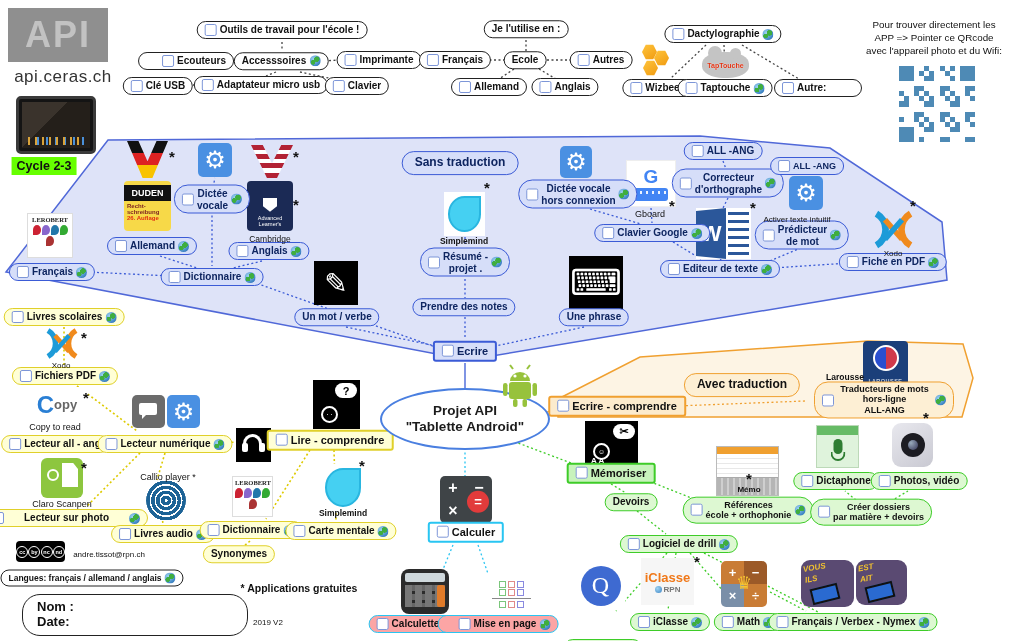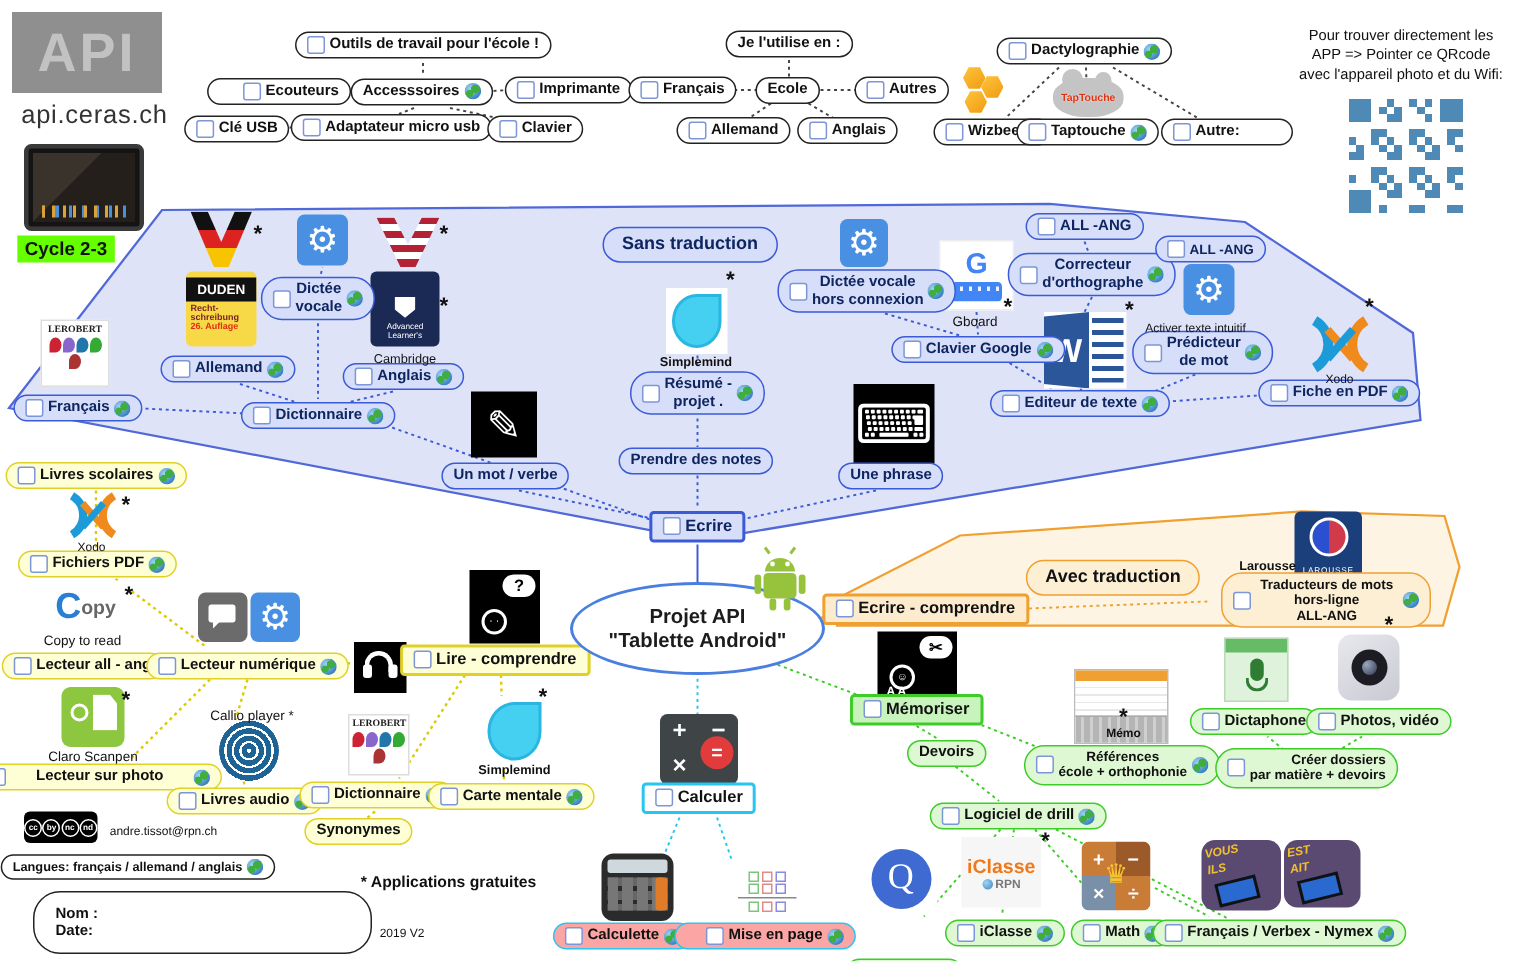--- a/index.html
+++ b/index.html
@@ -17,21 +17,21 @@
   .s-c{border-color:#29c5f2;background:#fca5a5}
   .s-o{border-color:#f0a030;background:#fdefd4}
   .rect{border-radius:3px;border-width:2px;font-size:11px}
   .s-c.rect{background:#fff;border-width:2.5px}
   .s-g.rect{background:#c8f3bc}
   .s-o.rect{background:#fcebcd}
   .lg{font-size:12px;padding:4px 12px}
   .sm{font-size:8.5px}
   .sm2{font-size:9px}
   .al{justify-content:flex-start;text-align:left}
-  .big2{height:42px;border-radius:18px;font-size:10px;padding-left:14px}
+  .big2{height:42px;border-radius:18px;font-size:13px;padding-left:14px}
   .ellipse{border-radius:50%;width:170px;height:62px;border:2px solid #4a7fe0;background:#fff;
            font-size:13.5px;color:#1c1c1c;z-index:5}
   .cb{width:10px;height:10px;border:1.5px solid #7d96d8;background:#fff;border-radius:2px;flex:none}
   .gl{width:11px;height:11px;border-radius:50%;flex:none;
       background:radial-gradient(circle at 64% 36%,#3fae3f 0 2.6px,rgba(0,0,0,0) 2.9px),
                  radial-gradient(circle at 30% 64%,#3fae3f 0 2.2px,rgba(0,0,0,0) 2.5px),
                  radial-gradient(circle at 35% 35%,#9fd4f2,#3c83c4 70%,#1f5c94)}
   
   .lbl{position:absolute;transform:translate(-50%,-50%);font-size:8.5px;color:#111;
        white-space:pre;text-align:center;z-index:6}
@@ -670,29 +670,29 @@
       <div class="node s-y" style="left: 55px; top: 444px;"><span class="cb"></span><span class="nl">Lecteur all - ang</span></div>
       <div class="node s-y" style="left: 165px; top: 444px;"><span class="cb"></span><span class="nl">Lecteur numérique</span><span class="gl"></span></div>
       <div class="node s-y" style="left: 66px; top: 518px; gap: 20px;"><span class="cb"></span><span class="nl">Lecteur sur photo</span><span class="gl"></span></div>
       <div class="node s-y" style="left: 163px; top: 534px;"><span class="cb"></span><span class="nl">Livres audio</span><span class="gl"></span></div>
       <div class="node s-y" style="left: 251px; top: 530px;"><span class="cb"></span><span class="nl">Dictionnaire</span><span class="gl"></span></div>
       <div class="node s-y" style="left: 239px; top: 554px;"><span class="nl">Synonymes</span></div>
       <div class="node s-y rect" style="left: 330px; top: 440px;"><span class="cb"></span><span class="nl">Lire - comprendre</span></div>
       <div class="node s-y" style="left: 341px; top: 531px;"><span class="cb"></span><span class="nl">Carte mentale</span><span class="gl"></span></div>
       <div class="node s-c rect" style="left: 466px; top: 532px;"><span class="cb"></span><span class="nl">Calculer</span></div>
       <div class="node s-c" style="left: 415px; top: 624px;"><span class="cb"></span><span class="nl">Calculette</span><span class="gl"></span></div>
-      <div class="node s-c" style="left: 510px; top: 624px; padding-left: 20px;"><span class="cb"></span><span class="nl">Mise en page</span><span class="gl"></span></div>
+      <div class="node s-c" style="left: 498px; top: 624px; padding-left: 20px;"><span class="cb"></span><span class="nl">Mise en page</span><span class="gl"></span></div>
       <div class="node s-g rect" style="left: 611px; top: 473px;"><span class="cb"></span><span class="nl">Mémoriser</span></div>
       <div class="node s-g" style="left: 631px; top: 502px;"><span class="nl">Devoirs</span></div>
       <div class="node s-g sm2" style="left: 748px; top: 510px;"><span class="cb"></span><span class="nl">Références
 école + orthophonie</span><span class="gl"></span></div>
       <div class="node s-g" style="left: 679px; top: 544px;"><span class="cb"></span><span class="nl">Logiciel de drill</span><span class="gl"></span></div>
       <div class="node s-g" style="left: 836px; top: 481px;"><span class="cb"></span><span class="nl">Dictaphone</span></div>
       <div class="node s-g" style="left: 919px; top: 481px;"><span class="cb"></span><span class="nl">Photos, vidéo</span></div>
-      <div class="node s-g sm2" style="left: 871px; top: 512px; text-align: right;"><span class="cb"></span><span class="nl">Créer dossiers
+      <div class="node s-g sm2" style="left: 871px; top: 512px;"><span class="cb"></span><span class="nl">Créer dossiers
 par matière + devoirs</span></div>
       <div class="node s-g" style="left: 603px; top: 648px;"><span class="cb"></span><span class="nl">Quizlet</span><span class="gl"></span></div>
       <div class="node s-g" style="left: 670px; top: 622px;"><span class="cb"></span><span class="nl">iClasse</span><span class="gl"></span></div>
       <div class="node s-g" style="left: 748px; top: 622px;"><span class="cb"></span><span class="nl">Math</span><span class="gl"></span></div>
       <div class="node s-g" style="left: 853px; top: 622px;"><span class="cb"></span><span class="nl">Français / Verbex - Nymex</span><span class="gl"></span></div>
       <div class="node s-o rect" style="left: 617px; top: 406px;"><span class="cb"></span><span class="nl">Ecrire - comprendre</span></div>
       <div class="node s-o lg" style="left: 742px; top: 385px;"><span class="nl">Avec traduction</span></div>
       <div class="node s-o sm2" style="left: 884px; top: 400px;"><span class="cb"></span><span class="nl">Traducteurs de mots hors-ligne
 ALL-ANG</span><span class="gl"></span></div>
       <div class="node s-e ellipse" style="left: 465px; top: 419px;"><span class="nl">Projet API

